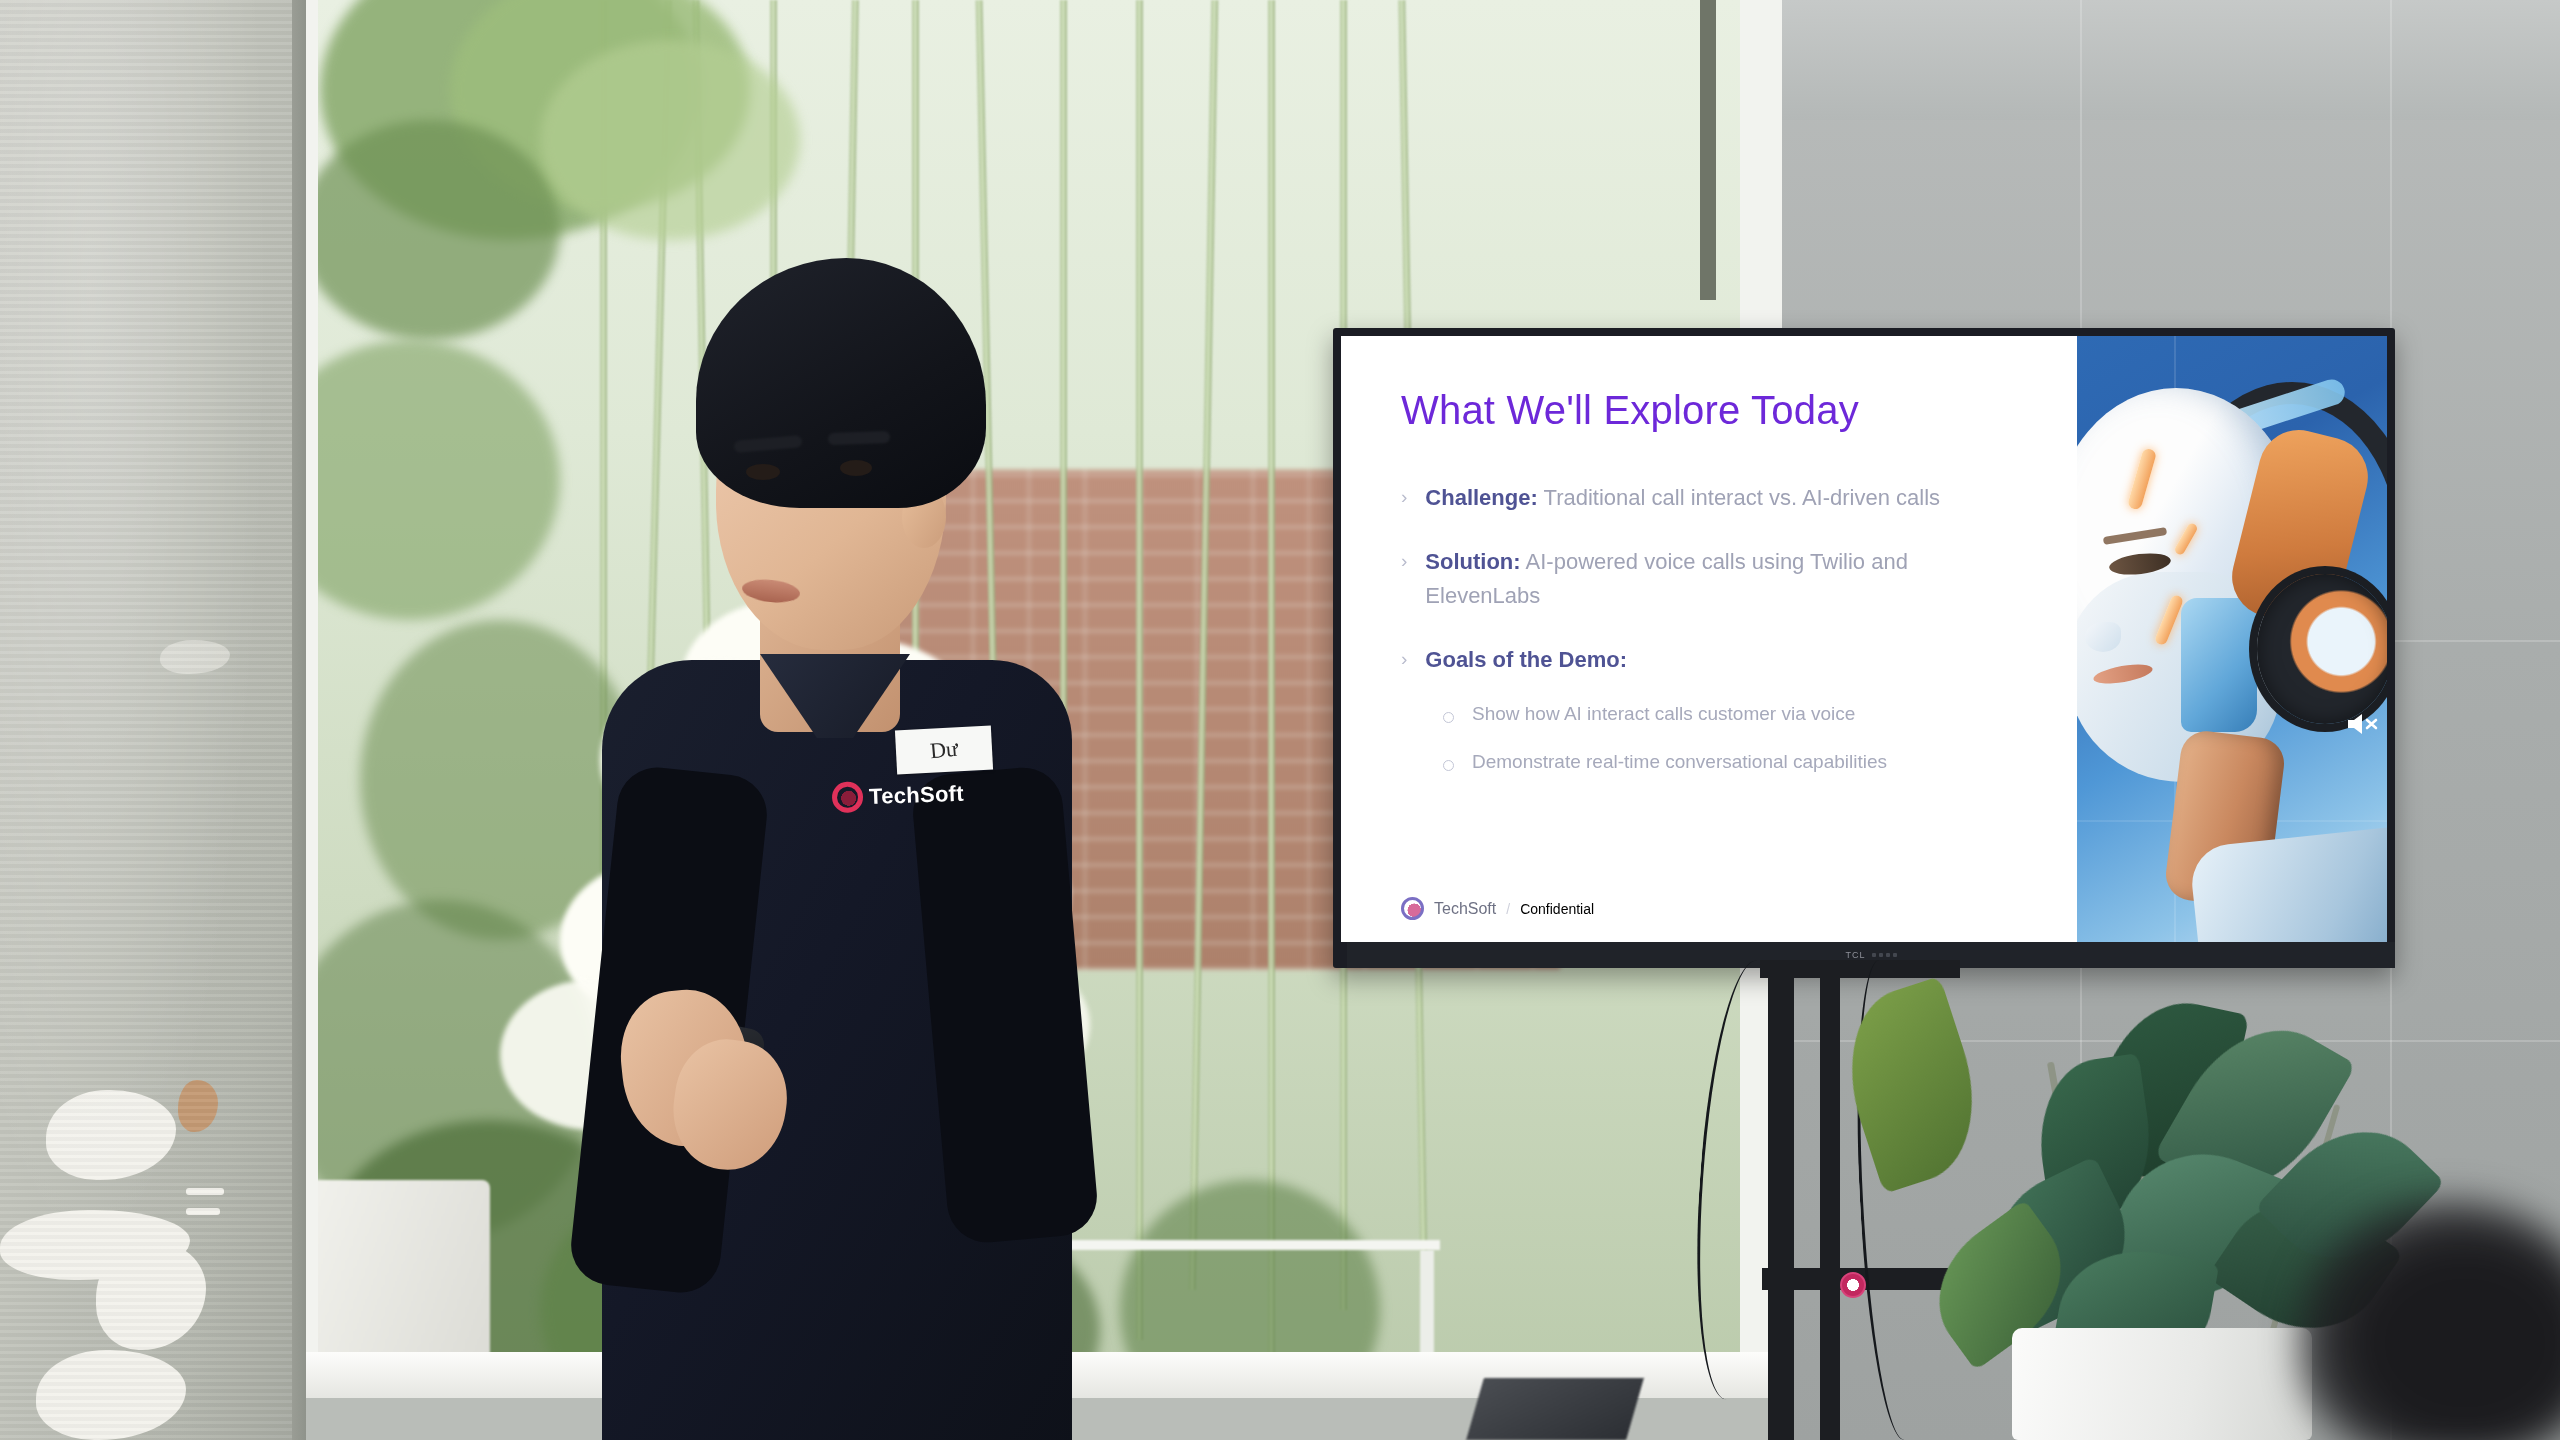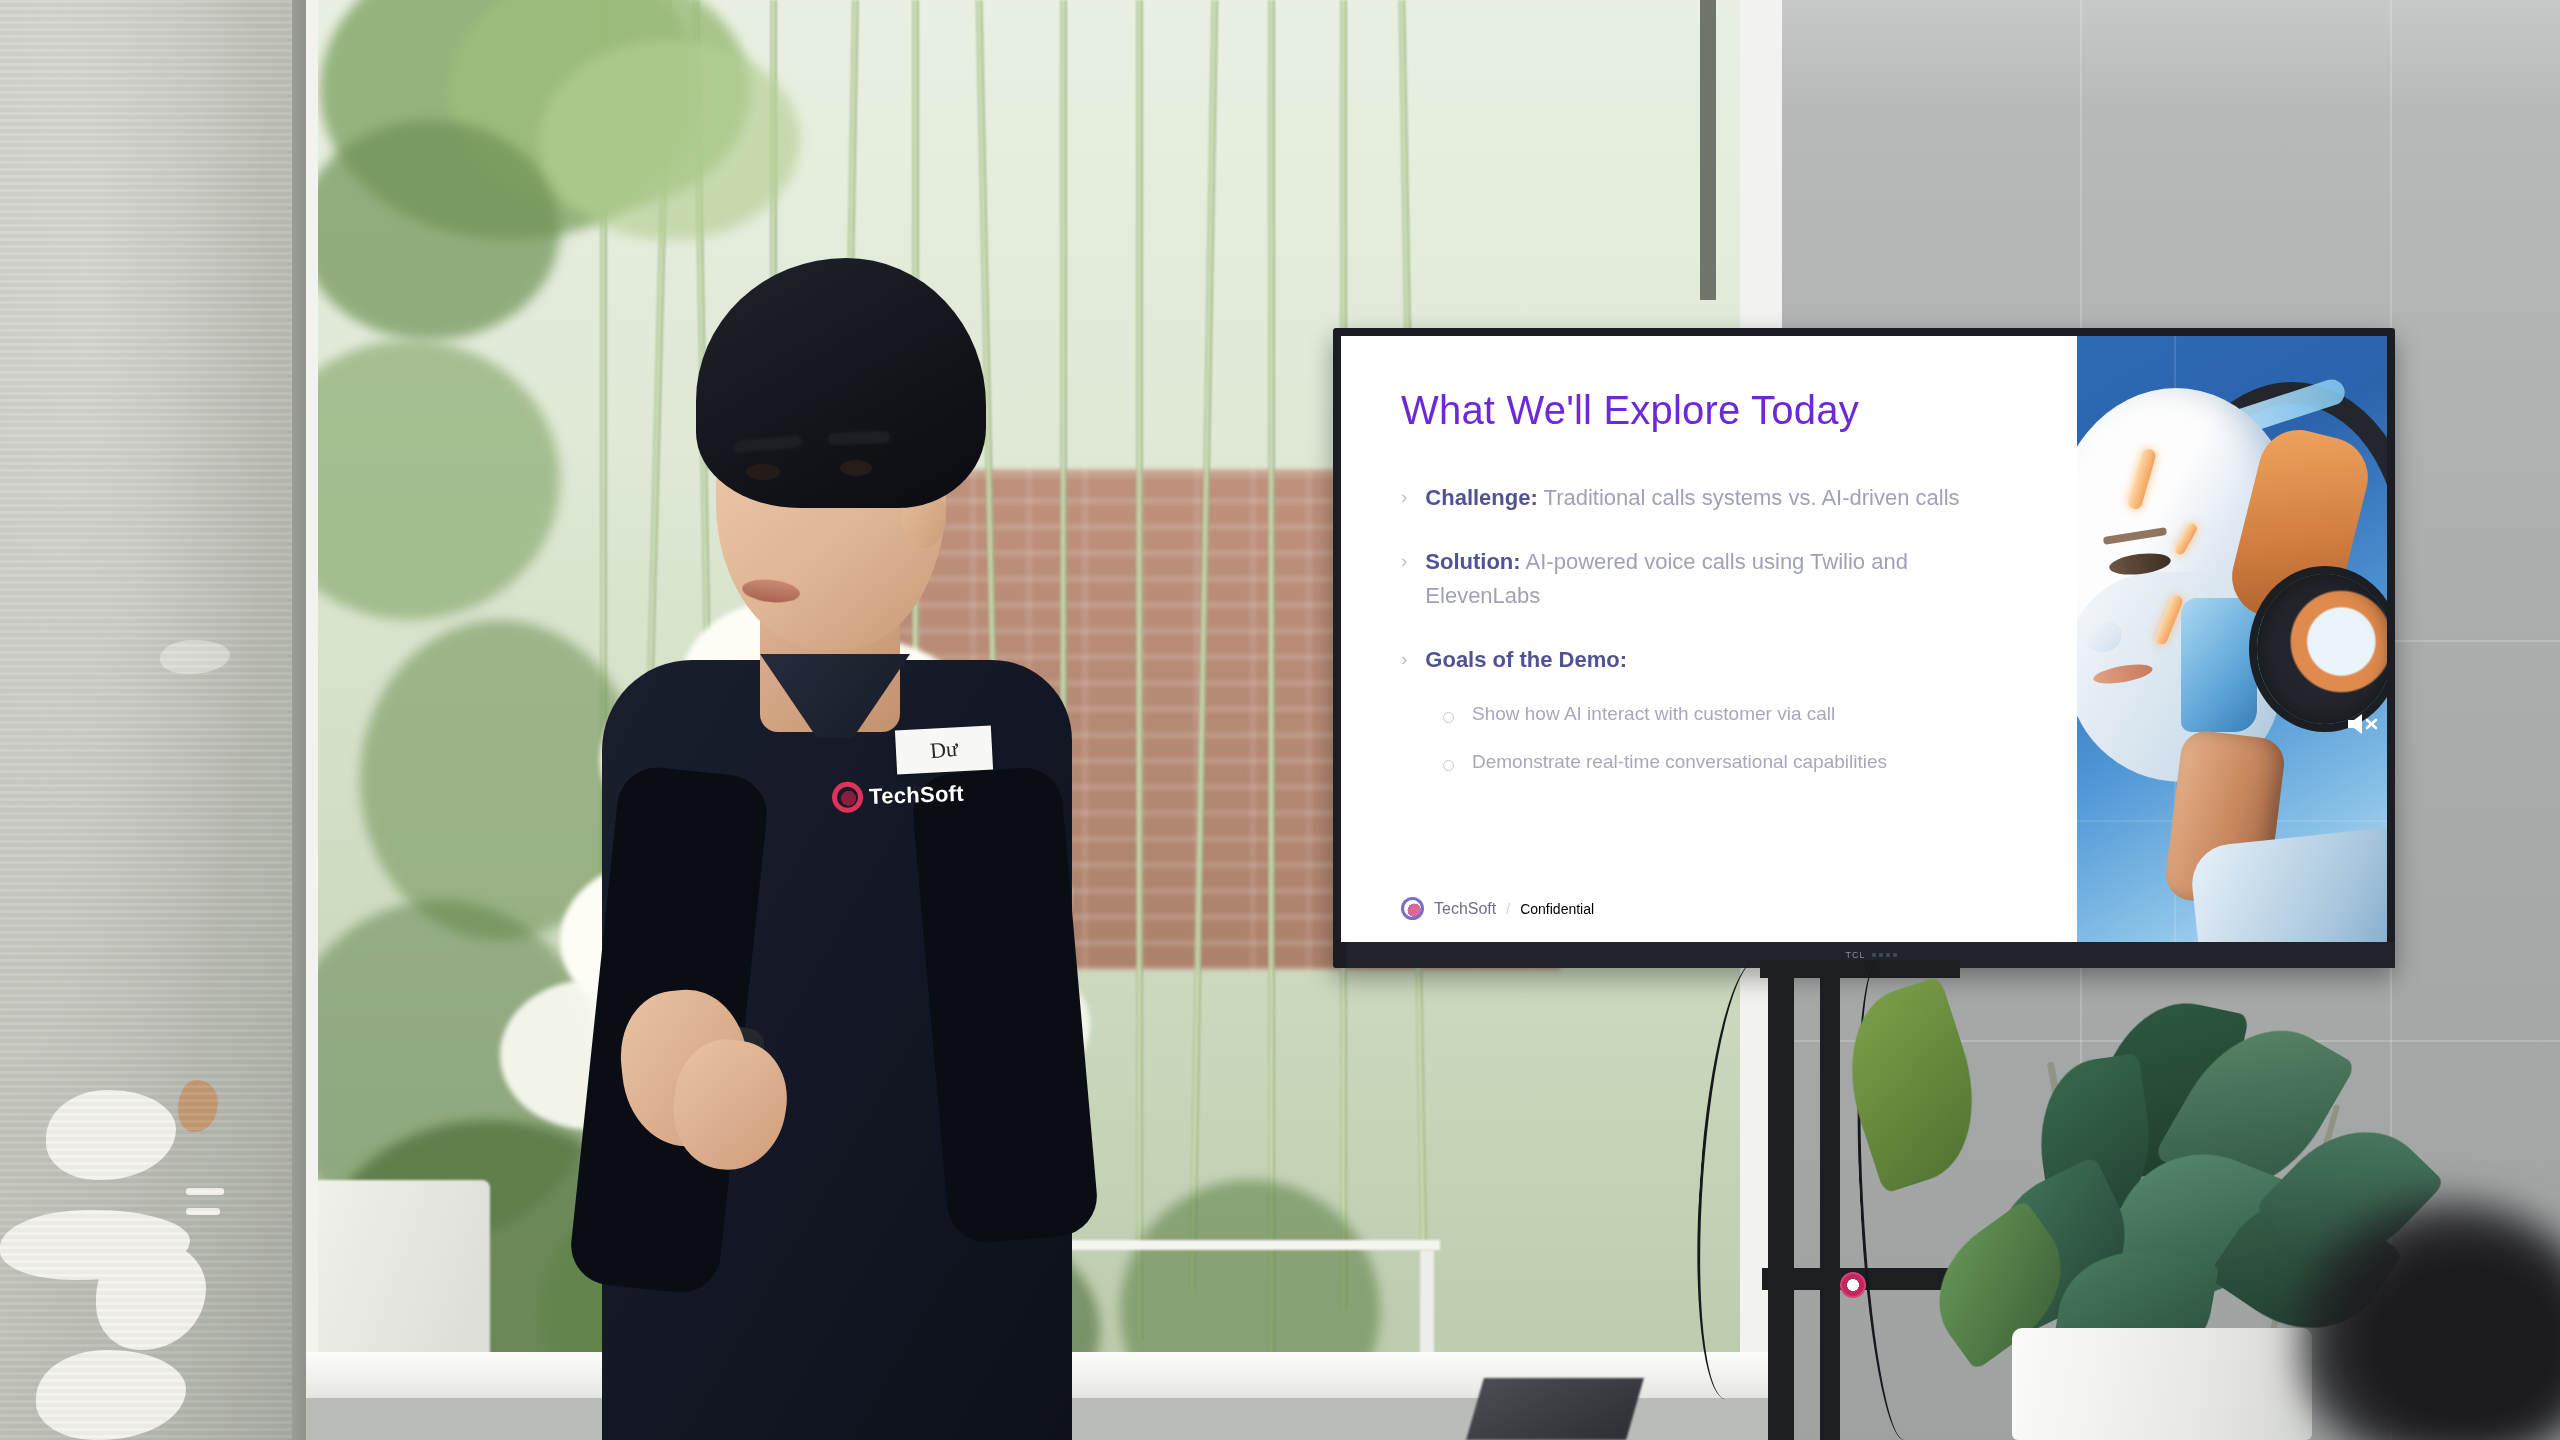--- a/index.html
+++ b/index.html
@@ -268,21 +268,21 @@
 
       <div class="slide">
         <div class="slide-title">What We'll Explore Today</div>
 
         <div class="bullets">
 
           <div class="b-row">
             <span class="b-chev">›</span>
             <span>
               <span class="b-strong">Challenge</span><span class="b-strong">:</span>
-              <span>Traditional calls systems vs. AI-driven calls</span>
+              <span>Traditional call interact vs. AI-driven calls</span>
             </span>
           </div>
 
           <div class="b-row">
             <span class="b-chev">›</span>
             <span>
               <span class="b-strong">Solution</span><span class="b-strong">:</span>
               <span>AI-powered voice calls using Twilio and ElevenLabs</span>
             </span>
           </div>
@@ -290,21 +290,21 @@
           <div>
             <div class="b-row">
               <span class="b-chev">›</span>
               <span>
                 <span class="b-strong">Goals of the Demo</span><span class="b-strong">:</span>
               </span>
             </div>
             <div class="sub-list">
               <div class="s-row">
                 <span class="s-ring"></span>
-                <span>Show how AI interact with customer via call</span>
+                <span>Show how AI interact calls customer via voice</span>
               </div>
               <div class="s-row">
                 <span class="s-ring"></span>
                 <span>Demonstrate real-time conversational capabilities</span>
               </div>
             </div>
           </div>
 
         </div>
 

